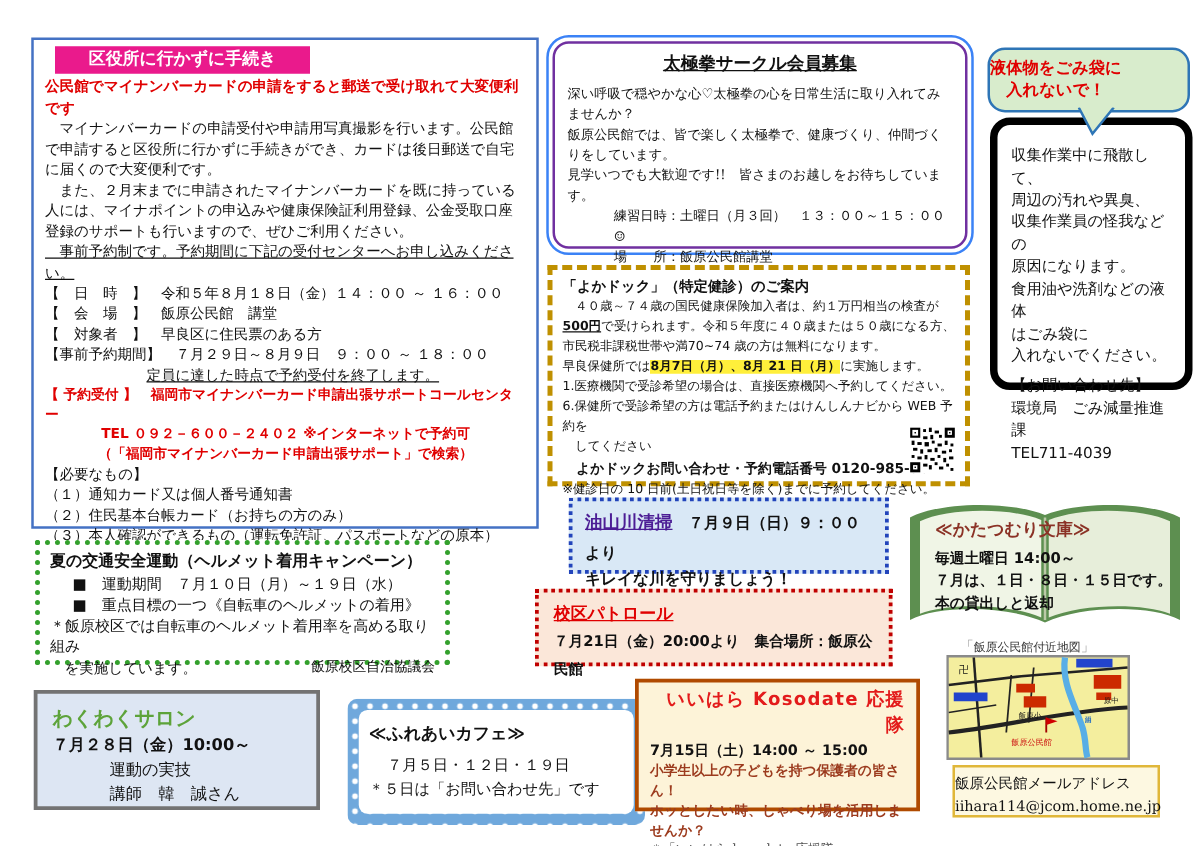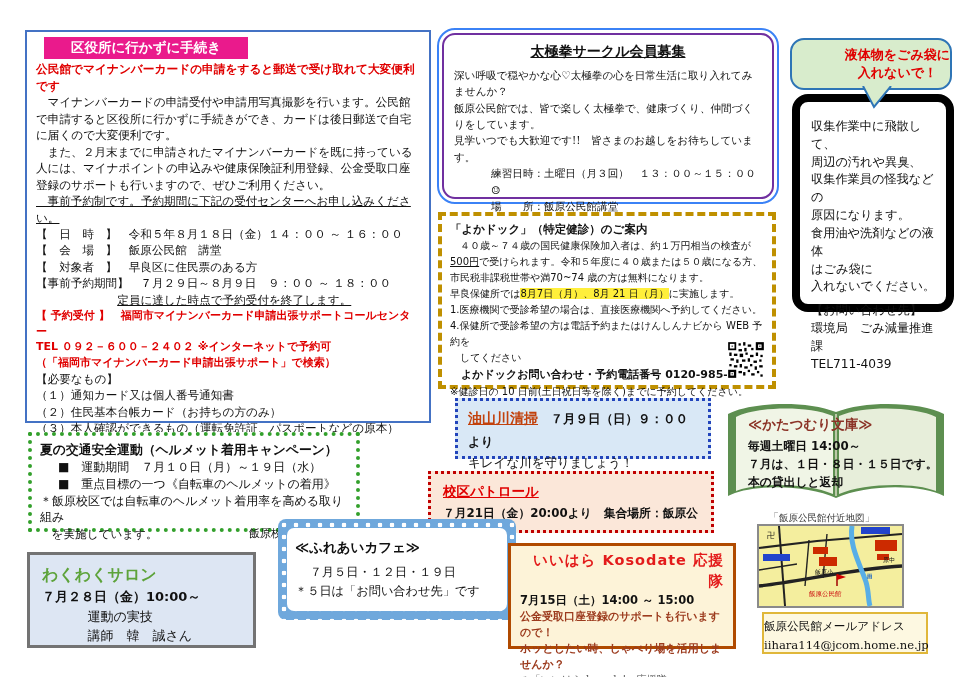--- a/index.html
+++ b/index.html
@@ -2,22 +2,22 @@
 <html><head>
 <meta charset="utf-8">
 <style>
   *{margin:0;padding:0;box-sizing:border-box}
   html,body{background:#fff}
   #canvas{position:relative;width:960px;height:677px;background:#fff;overflow:hidden;
           font-family:"DejaVu Sans",sans-serif;color:#111}
   .box{position:absolute}
   .pre{white-space:pre-line}
   .u{text-decoration:underline}
-  .bold{font-weight:normal}
-  .center{text-align:left}
+  .bold{font-weight:bold}
+  .center{text-align:center}
 
   
   .myna{left:25px;top:30px;width:406px;height:393px;border:2px solid #4472c4;background:#fff;
         padding:5px 8px 3px 9px;font-size:11.6px;line-height:1.42}
   .badge{display:inline-block;background:#ea1a8c;color:#fff;font-weight:bold;font-size:13.5px;
          padding:1px 27px 2px;margin-left:8px;margin-bottom:2px}
   .headline{color:#e00000;font-weight:bold;font-size:11.7px}
   .reserve{color:#e00000;font-weight:bold;font-size:11px}
   .indent7{margin-left:7em}
   .indent6{margin-left:5.5em}
@@ -41,31 +41,31 @@
   
   .yoka{left:438px;top:212px;width:338px;height:177px;border:4px dashed #bf9000;background:#fff;
         padding:4px 8px;font-size:10px;line-height:1.6}
   .yoka .tt{font-weight:bold;font-size:11.5px}
   .hl{background:#ffef3b}
   .yoka .phone{font-weight:bold;font-size:11px;margin-left:1em}
   .qr{position:absolute;right:7px;bottom:6px}
 
   
   .g-bubble{left:790px;top:38px;width:162px;height:52px;background:#d8eccc;border:2px solid #2e75b6;
-            border-radius:14px;display:flex;align-items:center;justify-content:flex-end;z-index:2}
+            border-radius:14px;display:flex;align-items:center;justify-content:flex-start;z-index:2}
   .g-bubble .tt{color:#e00000;font-weight:bold;font-size:13px;text-align:center;line-height:1.35}
   .g-tail{left:862px;top:86px;z-index:3}
-  .w-bubble{left:792px;top:94px;width:162px;height:218px;background:#fff;border:8px solid #000000;
+  .w-bubble{left:792px;top:94px;width:162px;height:218px;background:#fff;border:6px solid #000000;
             border-radius:16px;padding:16px 9px 6px 11px;font-size:12.2px;line-height:1.46;z-index:1}
   .w-bubble .contact{margin-top:6px}
 
   
   .river{left:455px;top:398px;width:256px;height:61px;background:#d9e8f6;border:3px dotted #2244bb;
          padding:6px 10px;font-size:12.5px;line-height:1.7}
-  .river .tt{color:#c2410c;font-weight:bold;font-size:14px;text-decoration:underline}
+  .river .tt{color:#4c1d95;font-weight:bold;font-size:14px;text-decoration:underline}
   .river .dt{font-weight:bold;font-size:12.5px}
 
   
   .patrol{left:428px;top:471px;width:286px;height:62px;background:#fbe7d9;border:3px dotted #c00000;
           padding:5px 12px;font-size:11.8px;line-height:1.8}
   .patrol .tt{color:#e00000;font-weight:bold;font-size:13.5px;text-decoration:underline}
   .patrol .dt{font-weight:bold}
 
   
   .book{left:720px;top:398px;width:232px;height:112px}
@@ -82,21 +82,21 @@
          font-family:"DejaVu Serif",serif;text-align:left;font-size:11.6px;line-height:1.6;padding-top:3px}
 
   
   .salon{left:27px;top:552px;width:229px;height:96px;background:#dde6f3;border:3px solid #737373;
          padding:8px 12px;font-size:13px;line-height:1.5}
   .salon .tt{color:#5da33a;font-weight:bold;font-size:16px}
   .salon .dt{font-weight:bold;font-size:13px}
   .salon .in{margin-left:3.5em}
 
   
-  .cafe{left:278px;top:519px;width:238px;height:101px;background:#6fa8dc;border-radius:8px;
+  .cafe{left:278px;top:559px;width:238px;height:101px;background:#6fa8dc;border-radius:8px;
         background-image:radial-gradient(#fff 2.1px,rgba(255,255,255,0) 2.6px);background-size:12px 12px}
   .cafe-inner{position:absolute;inset:9px;background:#fff;border-radius:7px;padding:9px 8px;
               font-size:12.2px;line-height:1.55}
   .cafe-inner .tt{font-weight:bold;font-size:13.5px;margin-bottom:5px}
   .cafe-inner .dates{margin-left:1.2em}
 
   
   .kosodate{left:508px;top:543px;width:228px;height:106px;background:#fdf3d8;border:3px solid #b04a00;
             padding:4px 9px;font-size:11.3px;line-height:1.45}
   .kosodate .tt{color:#e31b1b;font-weight:bold;font-size:14.5px;text-align:right;letter-spacing:1px}
@@ -152,21 +152,21 @@
       <div class="sched">場　　所：飯原公民館講堂</div>
       <div class="sched">講　　師：王　殿均先生（華麗太極拳連合会）</div>
     </div>
   </section>
 
   <section class="box yoka">
     <div class="tt">「よかドック」（特定健診）のご案内</div>
     <p><span>　４０歳～７４歳の国民健康保険加入者は、約１万円相当の検査が</span><span class="u bold">500円</span><span>で受けられます。令和５年度に４０歳または５０歳になる方、市民税非課税世帯や満70~74 歳の方は無料になります。</span></p>
     <p><span>早良保健所では</span><span class="hl bold">8月7日（月）、8月 21 日（月）</span><span>に実施します。</span></p>
     <div>1.医療機関で受診希望の場合は、直接医療機関へ予約してください。</div>
-    <div class="pre">4.保健所で受診希望の方は電話予約またはけんしんナビから WEB 予約を
+    <div class="pre">6.保健所で受診希望の方は電話予約またはけんしんナビから WEB 予約を
 　してください</div>
     <div class="phone">よかドックお問い合わせ・予約電話番号 0120-985-902</div>
     <div>※健診日の 10 日前(土日祝日等を除く)までに予約してください。</div>
     <svg class="qr" width="38" height="38" viewBox="0 0 33 33">
       <rect width="33" height="33" fill="#fff"></rect>
       <g fill="#000">
         <rect x="1" y="1" width="7" height="7"></rect>
           <rect x="25" y="1" width="7" height="7"></rect>
           <rect x="1" y="25" width="7" height="7"></rect>
         <rect x="3" y="3" width="3" height="3" fill="#fff" stroke="#fff"></rect>
@@ -297,19 +297,19 @@
     <div class="cafe-inner">
       <div class="tt">≪ふれあいカフェ≫</div>
       <div class="dates">７月５日・１２日・１９日</div>
       <div>＊５日は「お問い合わせ先」です</div>
     </div>
   </div>
 
   <section class="box kosodate">
     <div class="tt">いいはら Kosodate 応援隊</div>
     <div class="dt">7月15日（土）14:00 ～ 15:00</div>
-    <div class="ln">公金受取口座登録のサポートも行いますので！</div>
+    <div class="ln">小学生以上の子どもを持つ保護者の皆さん！</div>
     <div class="ln">ホッとしたい時、しゃべり場を活用しませんか？</div>
     <div class="note pre">＊「いいはら kosodate 応援隊」
 とは地域のボランティア団体です</div>
   </section>
 
 </div>
 
 </body></html>

